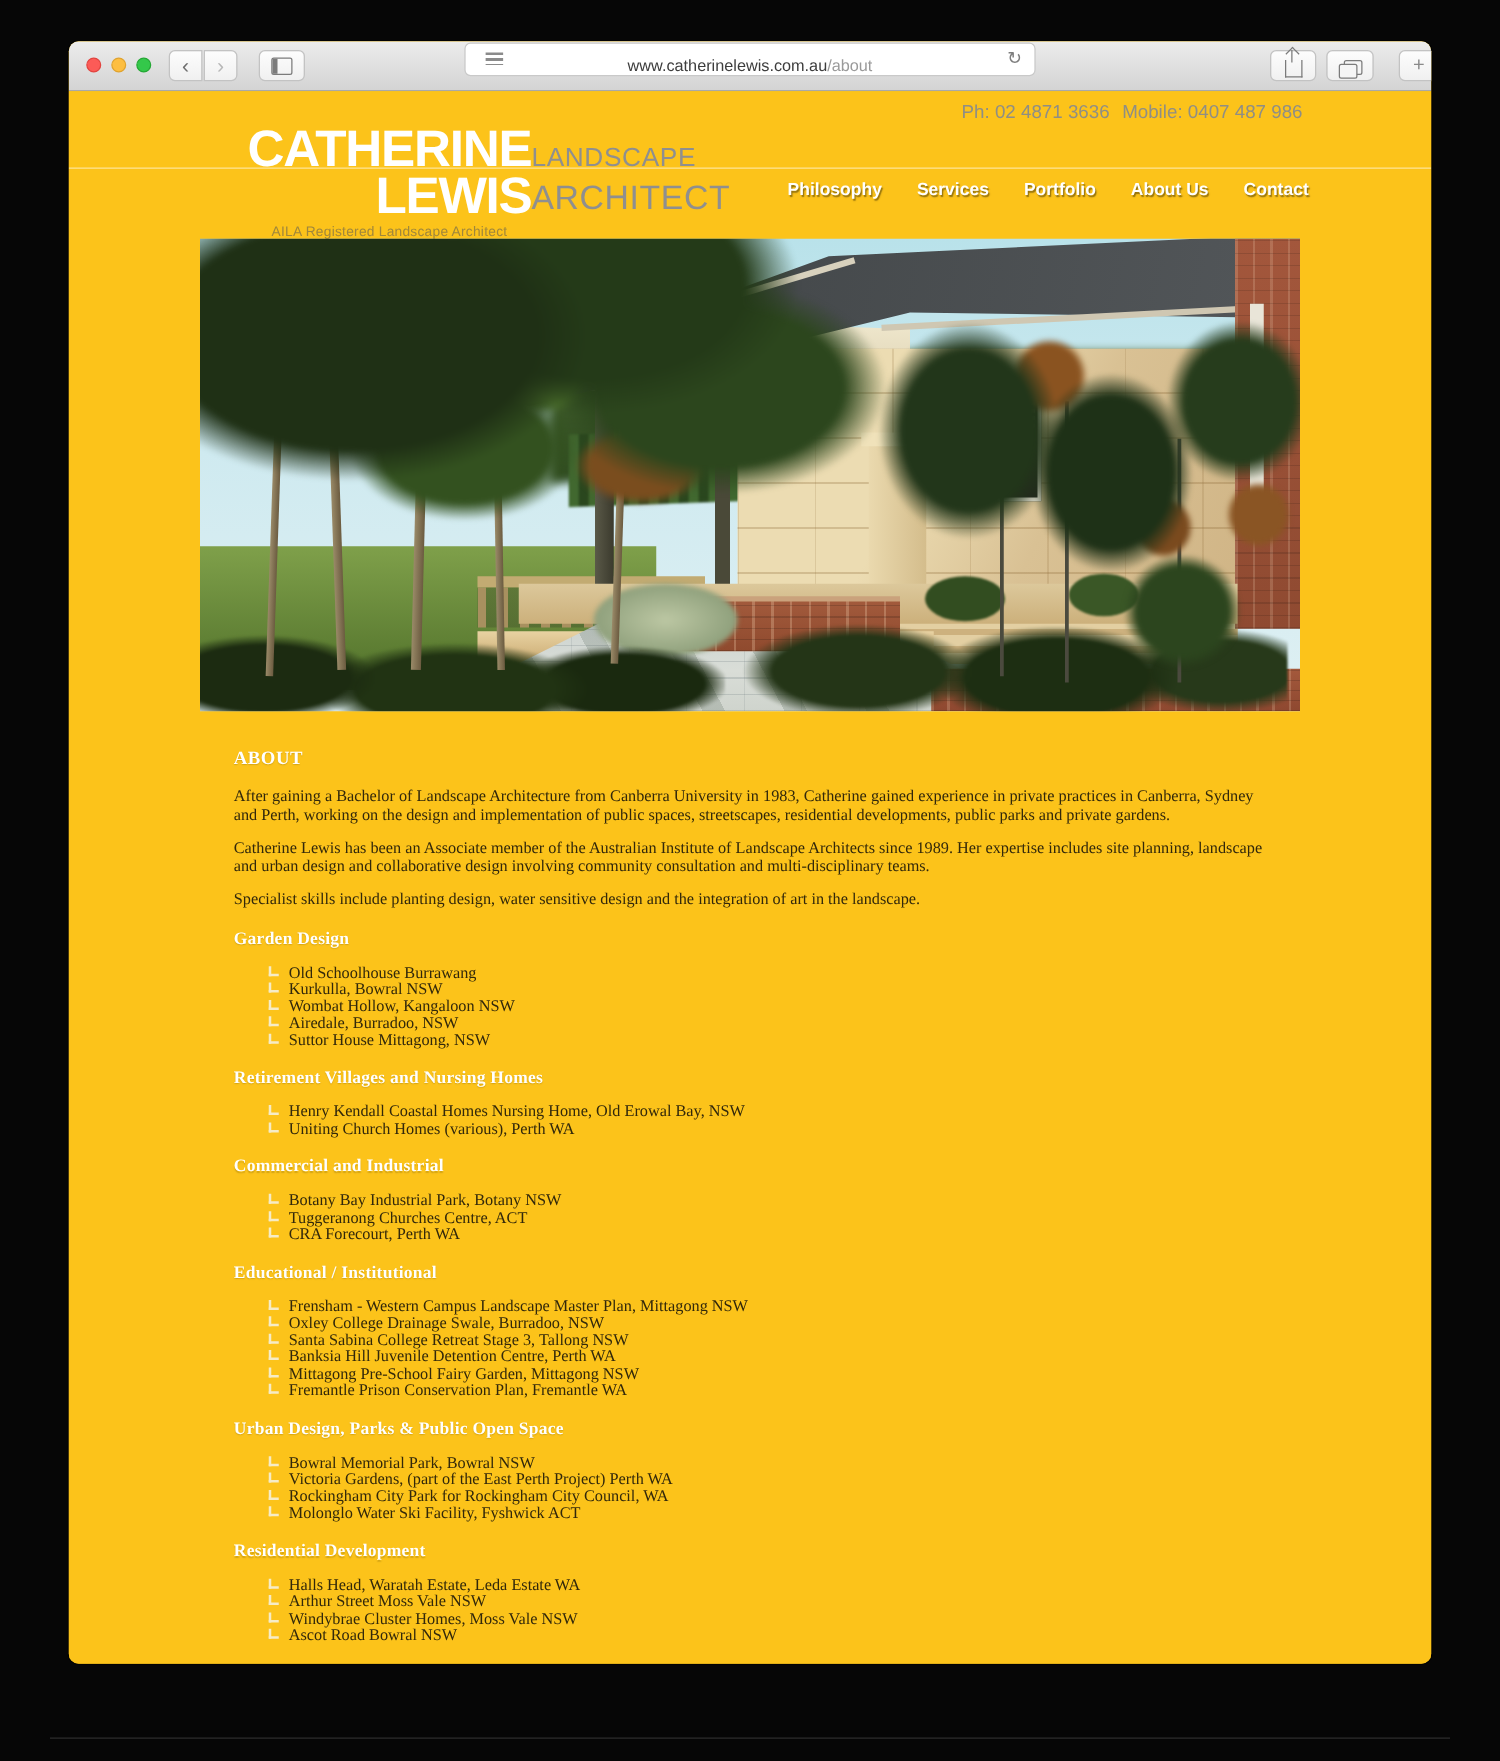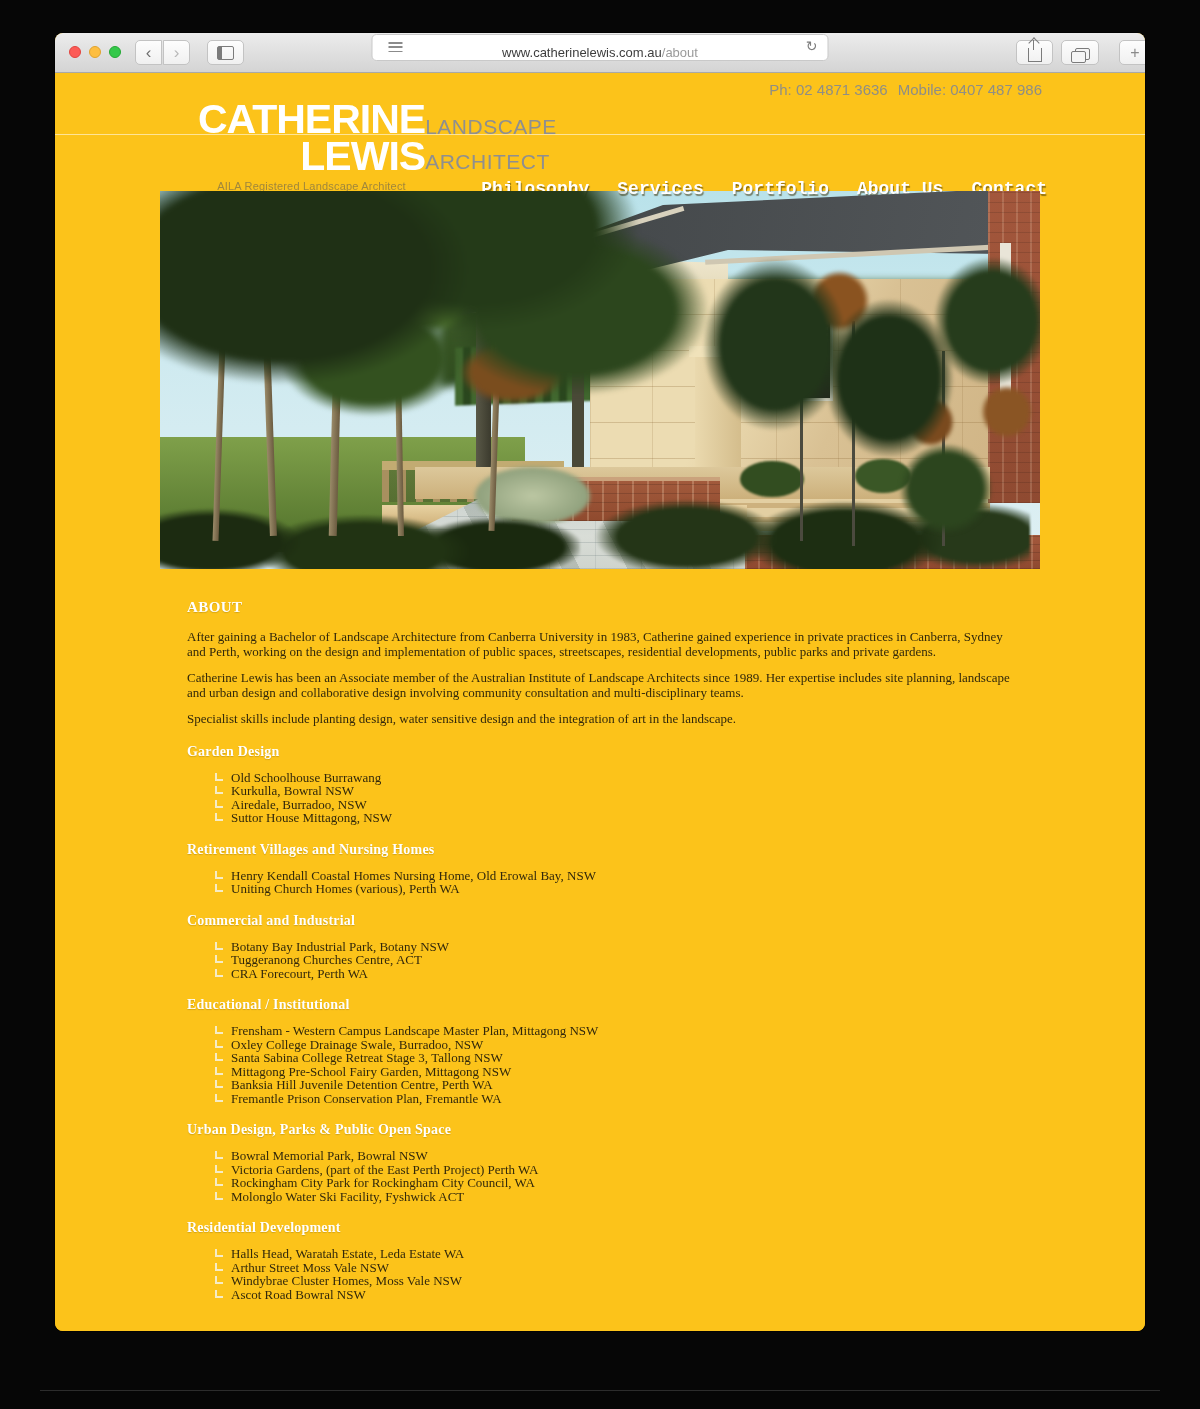--- a/index.html
+++ b/index.html
@@ -55,28 +55,28 @@
   .tabs-glyph{position:relative;width:13px;height:10px;border:1.5px solid #7b7b7b;border-radius:2px;background:#f5f5f5;margin-left:4px;margin-top:2px;}
   .tabs-glyph:before{content:"";position:absolute;left:-5px;top:2px;width:13px;height:10px;border:1.5px solid #7b7b7b;border-radius:2px;background:#f5f5f5;}
   
   .page{position:absolute;left:0;top:40px;width:100%;height:1258px;background:#fcc31a;}
   .header{position:relative;width:100%;height:118px;}
   .header-rule{position:absolute;left:0;right:0;top:61px;height:1px;background:rgba(255,255,255,.55);}
   .logo{position:absolute;left:143px;top:26px;display:grid;grid-template-columns:auto auto;line-height:1;z-index:2;cursor:pointer;}
   .logo .l1{font-size:41px;font-weight:bold;color:#fff;letter-spacing:-1px;text-align:right;}
   .logo .s1{font-size:21px;color:#8f8f8f;letter-spacing:.5px;align-self:end;padding-bottom:3px;}
   .logo .l2{font-size:41px;font-weight:bold;color:#fff;letter-spacing:-1px;text-align:right;margin-top:-4px;}
-  .logo .s2{font-size:21px;color:#8f8f8f;letter-spacing:.5px;align-self:end;margin-top:-4px;padding-bottom:5px;}
+  .logo .s2{font-size:27px;color:#8f8f8f;letter-spacing:.5px;align-self:end;margin-top:-4px;padding-bottom:5px;}
   .logo .tagline{grid-column:1;text-align:center;font-size:11px;color:#a0873c;margin-top:4px;letter-spacing:.2px;}
   .phone-line{position:absolute;right:103px;top:8px;font-size:15px;color:#8f8e85;}
   .phone-line span{margin-left:10px;}
   .nav{position:absolute;right:98px;top:70px;display:flex;gap:28px;z-index:2;}
   .nav a{
-    font-family:Liberation Mono, monospace;font-weight:bold;font-size:18px;color:#fff;
-    text-decoration:none;text-shadow:1px 1.5px 1px rgba(60,45,0,.55);cursor:pointer;margin-top:36px;
+    font-family:Liberation Sans, sans-serif;font-weight:bold;font-size:14px;color:#fff;
+    text-decoration:none;text-shadow:1px 1.5px 1px rgba(60,45,0,.55);cursor:pointer;
   }
   
   .hero{position:relative;width:880px;height:378px;margin:0 auto;overflow:hidden;
     background:linear-gradient(#b9e2ea 0%, #cfeaf0 45%, #dff0f3 100%);}
   .hero *{position:absolute;}
   .hills{left:280px;top:90px;width:600px;height:105px;background:linear-gradient(#47652f,#2e4a20);filter:blur(4px);z-index:1;}
   .vineyard{left:295px;top:152px;width:270px;height:58px;z-index:2;filter:blur(1px);transform:skewY(-2deg);
     background:repeating-linear-gradient(90deg,#41682f 0 8px,#2a471e 8px 16px);}
   .roof{left:230px;top:-4px;width:650px;height:150px;z-index:5;background:linear-gradient(100deg,#3e4244,#53575a);
     clip-path:polygon(0 78%, 42% 12%, 100% 0, 100% 45%, 52% 42%, 5% 92%);}
@@ -299,20 +299,24 @@
         <li>
             <span class="bullet"></span>
             <span>Old Schoolhouse Burrawang</span>
           </li>
         <li>
             <span class="bullet"></span>
             <span>Kurkulla, Bowral NSW</span>
           </li>
         <li>
             <span class="bullet"></span>
+            <span>Wombat Hollow, Kangaloon NSW</span>
+          </li>
+        <li>
+            <span class="bullet"></span>
             <span>Airedale, Burradoo, NSW</span>
           </li>
         <li>
             <span class="bullet"></span>
             <span>Suttor House Mittagong, NSW</span>
           </li>
       </ul>
 
       <h2>Retirement Villages and Nursing Homes</h2>
       <ul>
@@ -351,25 +355,25 @@
         <li>
             <span class="bullet"></span>
             <span>Oxley College Drainage Swale, Burradoo, NSW</span>
           </li>
         <li>
             <span class="bullet"></span>
             <span>Santa Sabina College Retreat Stage 3, Tallong NSW</span>
           </li>
         <li>
             <span class="bullet"></span>
+            <span>Banksia Hill Juvenile Detention Centre, Perth WA</span>
+          </li>
+        <li>
+            <span class="bullet"></span>
             <span>Mittagong Pre-School Fairy Garden, Mittagong NSW</span>
-          </li>
-        <li>
-            <span class="bullet"></span>
-            <span>Banksia Hill Juvenile Detention Centre, Perth WA</span>
           </li>
         <li>
             <span class="bullet"></span>
             <span>Fremantle Prison Conservation Plan, Fremantle WA</span>
           </li>
       </ul>
 
       <h2>Urban Design, Parks &amp; Public Open Space</h2>
       <ul>
         <li>

